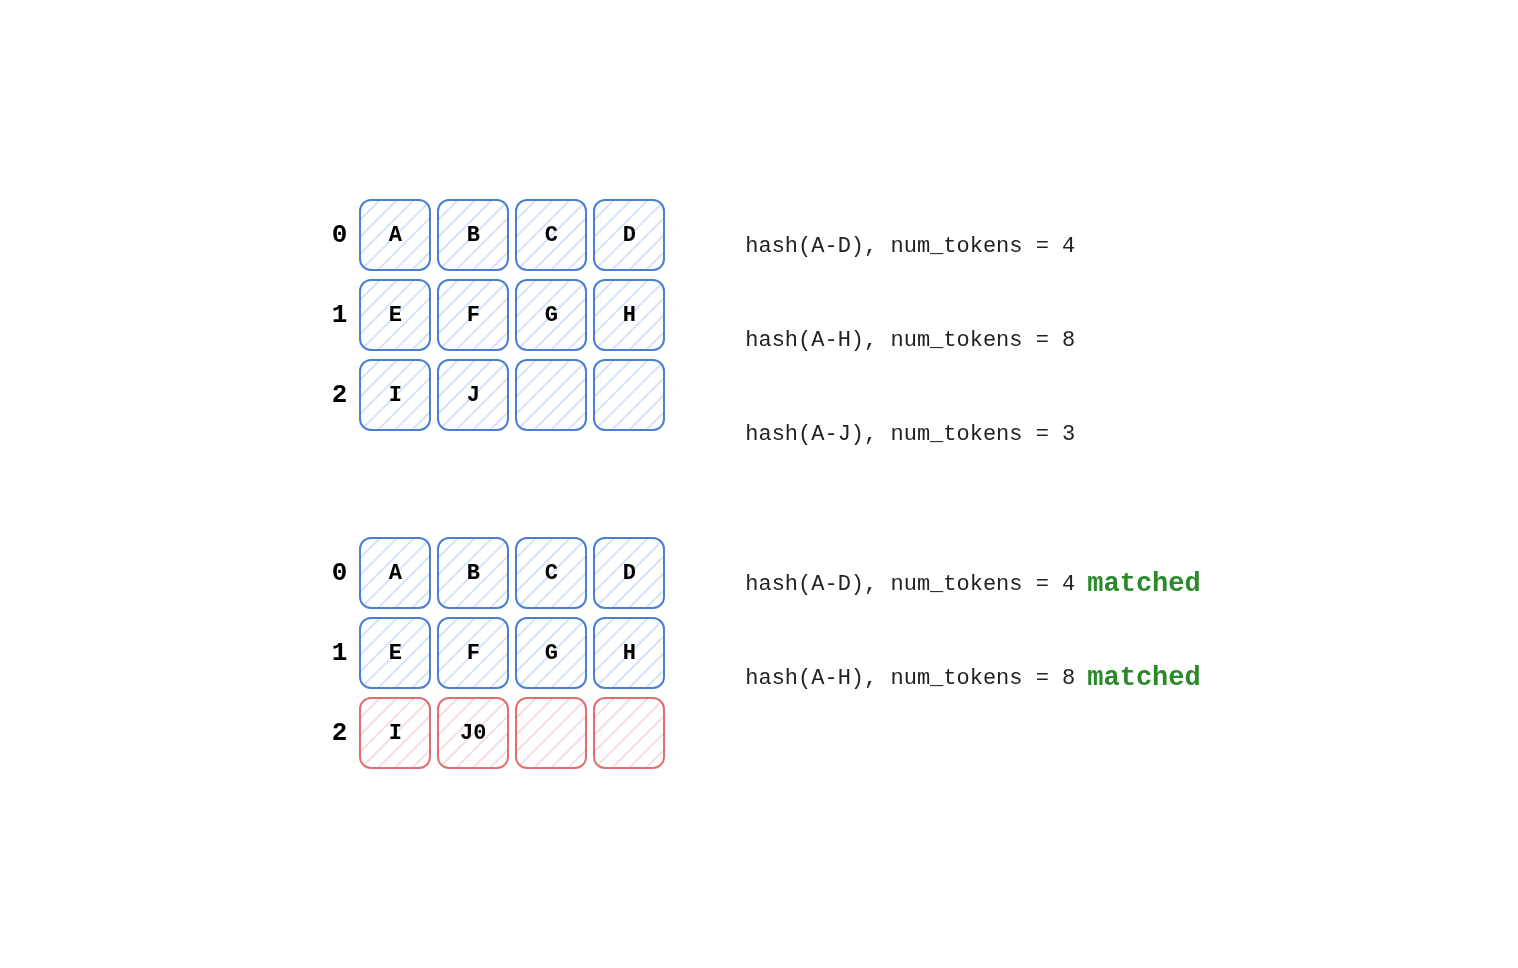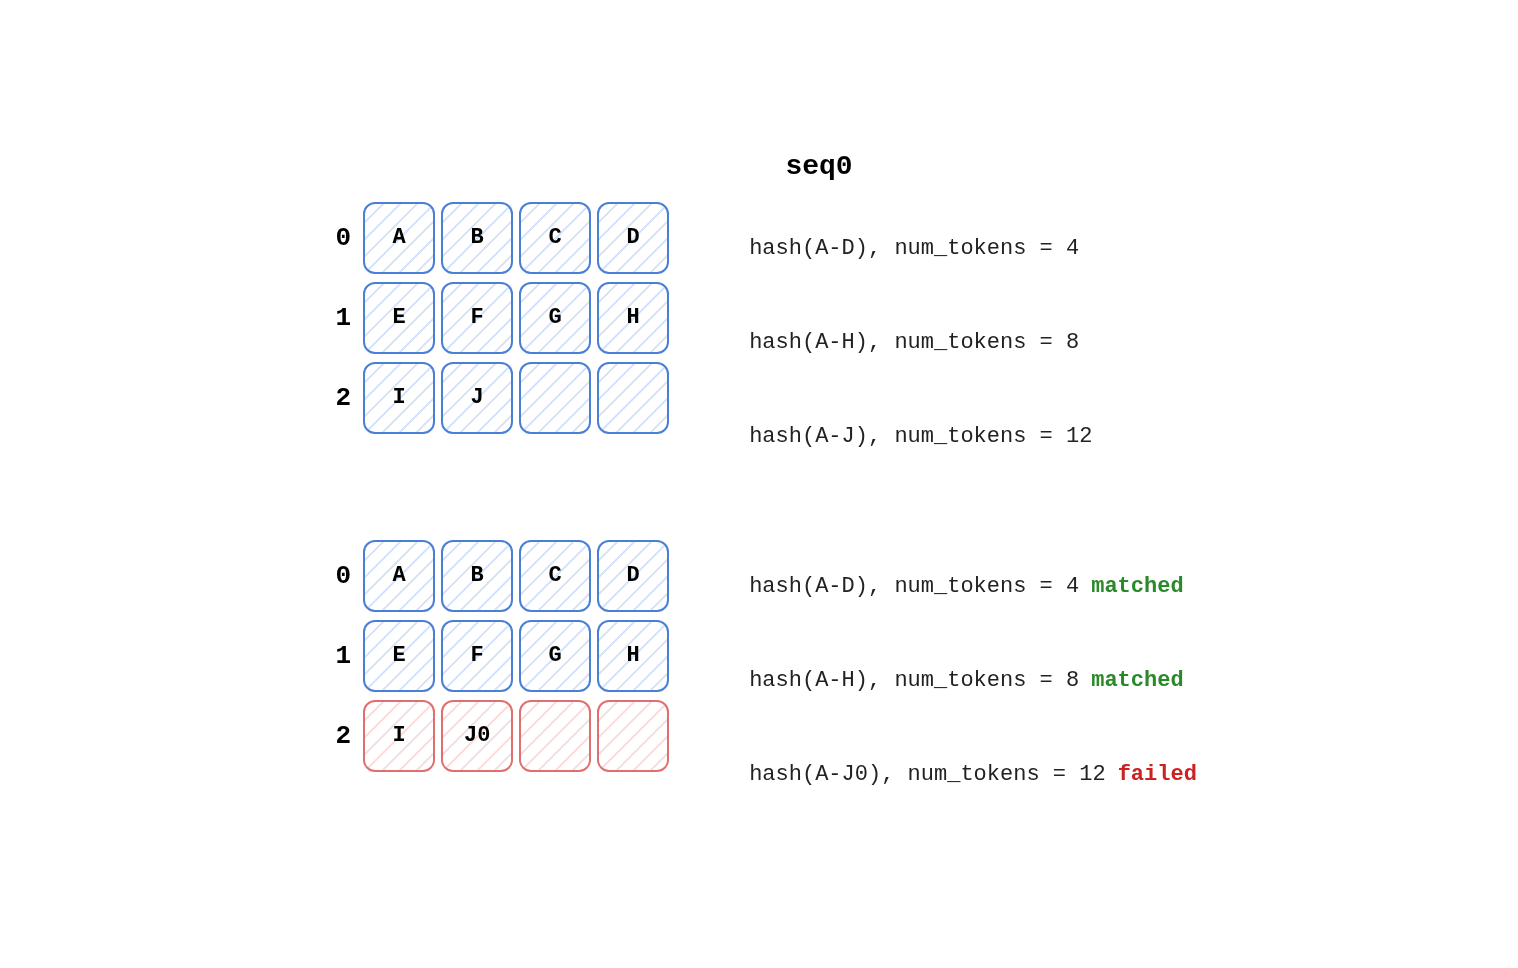--- a/index.html
+++ b/index.html
@@ -139,40 +139,39 @@
       gap: 12px;
     }
 
     .hash-text {
       font-size: 22px;
       font-family: 'Courier New', Courier, monospace;
       color: #222222;
     }
 
     .status-matched {
-      font-size: 22px;
+      font-size: 27px;
       font-family: 'Courier New', Courier, monospace;
       font-weight: bold;
       color: #2a8a2a;
     }
 
     .status-failed {
       font-size: 22px;
       font-family: 'Courier New', Courier, monospace;
       font-weight: bold;
       color: #cc2222;
     }
   </style>
 </head>
 <body>
 
 <div class="main-container">
 
   <div class="seq-block">
-    <div class="seq-title">seq0</div>
     <div class="seq-content">
       <div class="grid-section">
 
         <div class="grid-row">
           <div class="row-index">0</div>
           <div class="tokens-row">
             <div class="token-box">
                 <span class="token-label">A</span>
               </div>
             <div class="token-box">
@@ -225,21 +224,21 @@
       </div>
 
       <div class="info-section">
         <div class="hash-row">
           <span class="hash-text">hash(A-D), num_tokens = 4</span>
         </div>
         <div class="hash-row">
           <span class="hash-text">hash(A-H), num_tokens = 8</span>
         </div>
         <div class="hash-row">
-          <span class="hash-text">hash(A-J), num_tokens = 12</span>
+          <span class="hash-text">hash(A-J), num_tokens = 3</span>
         </div>
       </div>
     </div>
   </div>
 
   <div class="seq-block">
     <div class="seq-content">
       <div class="grid-section">
 
         <div class="grid-row">
@@ -299,21 +298,17 @@
 
       <div class="info-section">
         <div class="hash-row">
           <span class="hash-text">hash(A-D), num_tokens = 4</span>
           <span class="status-matched">matched</span>
         </div>
         <div class="hash-row">
           <span class="hash-text">hash(A-H), num_tokens = 8</span>
           <span class="status-matched">matched</span>
         </div>
-        <div class="hash-row">
-          <span class="hash-text">hash(A-J0), num_tokens = 12</span>
-          <span class="status-failed">failed</span>
-        </div>
       </div>
     </div>
   </div>
 
 </div>
 
 </body></html>

